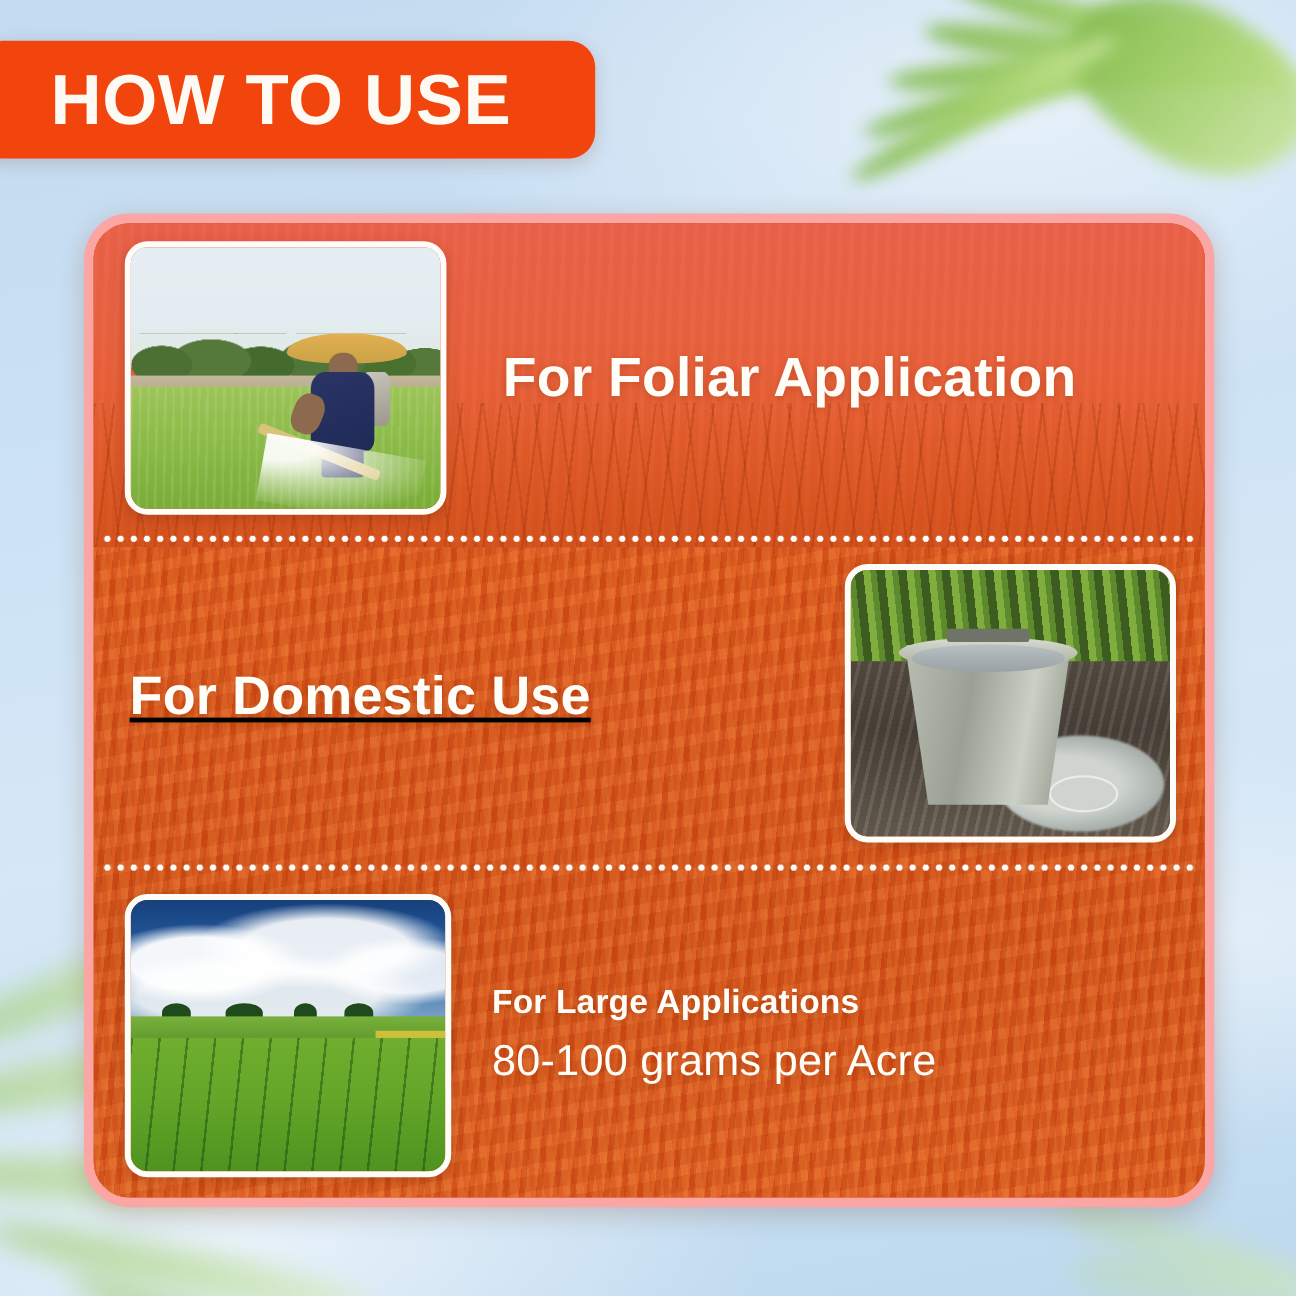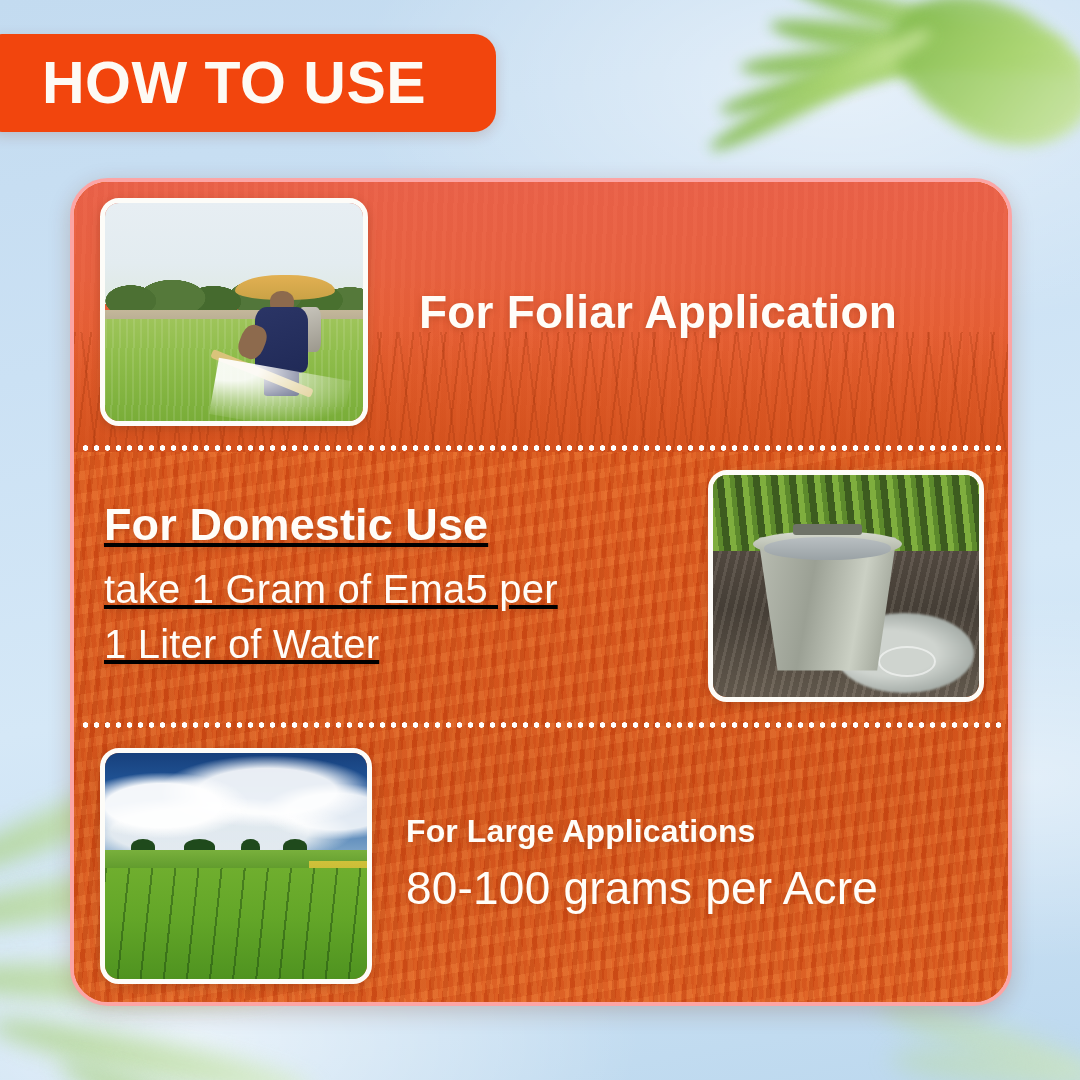--- a/index.html
+++ b/index.html
@@ -41,21 +41,21 @@
   #howto-title {
     color:#fdfaf4; font-size:59px; font-weight:700;
     letter-spacing:.5px; padding-left:54px;
     font-family:"Liberation Sans", sans-serif;
   }
 
   
   #howto-card {
     position:absolute; left:70px; top:178px;
     width:942px; height:828px;
-    border:4px solid #fca5a5;
+    border:8px solid #fca5a5;
     border-radius:38px;
     overflow:hidden;
     background:#d9581a;
     box-shadow:0 6px 22px rgba(110,45,15,.22);
     z-index:3;
     display:flex; flex-direction:column;
   }
 
   
   .card-bg { position:absolute; inset:0; z-index:0; }
@@ -199,25 +199,25 @@
   #domestic-title {
     font-size:45px; font-weight:700; line-height:1.12; letter-spacing:.1px;
     margin-bottom:12px; text-shadow:0 2px 6px rgba(120,40,10,.28);
   }
   #domestic-body {
     font-size:40px; font-weight:400; line-height:1.38; letter-spacing:.2px;
     text-shadow:0 2px 6px rgba(120,40,10,.24);
   }
   #large-text { flex:1; padding-left:34px; }
   #large-title {
-    font-size:32px; font-weight:700; line-height:1.14; letter-spacing:.1px;
+    font-size:28px; font-weight:700; line-height:1.14; letter-spacing:.1px;
     margin-bottom:10px; text-shadow:0 2px 6px rgba(120,40,10,.28);
   }
   #large-body {
-    font-size:46px; font-weight:400; line-height:1.3; letter-spacing:.2px;
+    font-size:36px; font-weight:400; line-height:1.3; letter-spacing:.2px;
     text-shadow:0 2px 6px rgba(120,40,10,.24);
   }
 </style>
 </head>
 <body>
 
 <div class="foliage" id="palm-tr">
   <div class="frond" style="left:40px;  top:10px;  width:300px; height:30px; transform:rotate(16deg);"></div>
   <div class="frond" style="left:20px;  top:48px;  width:320px; height:34px; transform:rotate(8deg);"></div>
   <div class="frond" style="left:-10px; top:92px;  width:330px; height:32px; transform:rotate(-4deg);"></div>
@@ -270,24 +270,20 @@
     <div class="txt" id="foliar-text">
       <div id="foliar-title">For Foliar Application</div>
     </div>
   </div>
 
   <div class="divider"></div>
 
   <div class="section" id="section-domestic">
     <div class="txt" id="domestic-text">
       <div id="domestic-title">For Domestic Use</div>
-      <div id="domestic-body">
-        <div>take 1 Gram of Ema5 per</div>
-        <div>1 Liter of Water</div>
-      </div>
     </div>
     <div class="photo" id="photo-bucket">
       <div class="scene">
         <div class="b-soil"></div>
         <div class="b-crops"></div>
         <div class="b-pool"></div>
         <div class="b-ring"></div>
         <div class="b-body"></div>
         <div class="b-rim"></div>
         <div class="b-water"></div>

